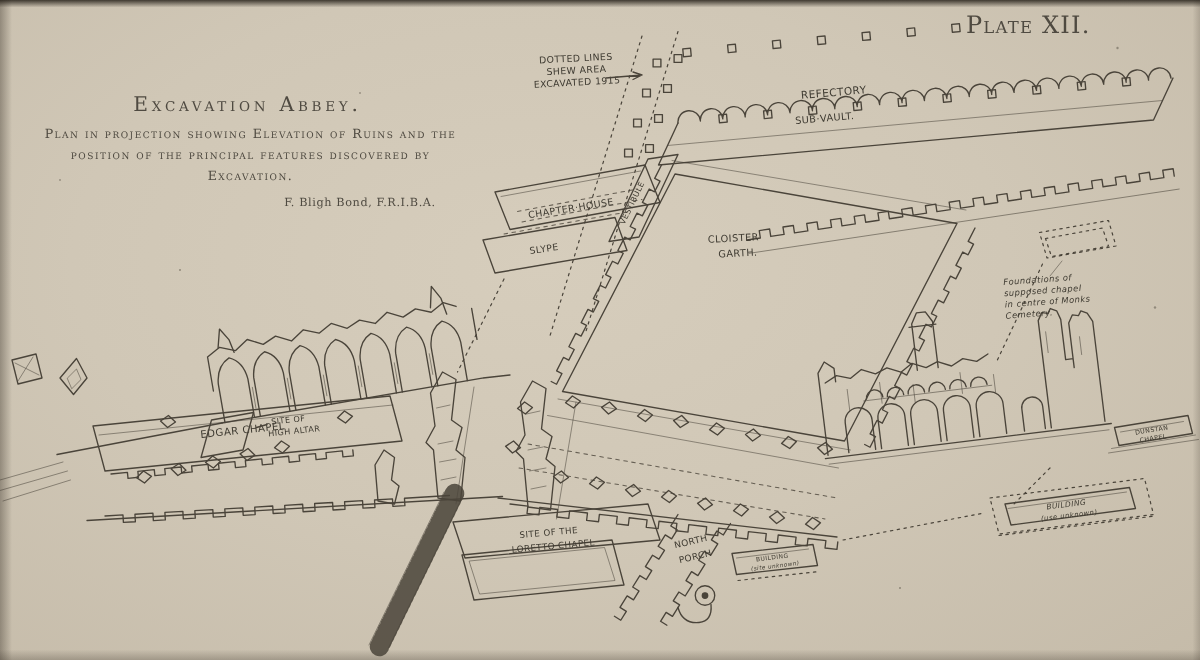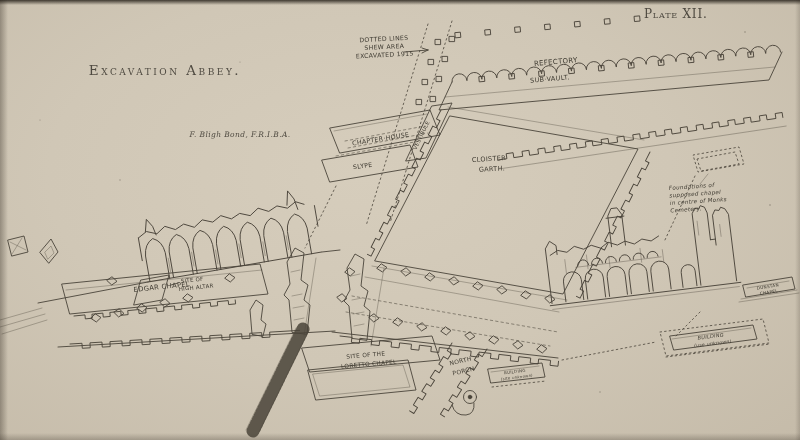--- a/index.html
+++ b/index.html
@@ -8,28 +8,28 @@
         font-family:"DejaVu Serif", serif;}
   .edge-top{position:absolute;top:0;left:0;right:0;height:5px;
             background:linear-gradient(180deg, rgba(28,23,16,.8), rgba(28,23,16,0));}
   .edge-left{position:absolute;top:0;left:0;bottom:0;width:8px;
              background:linear-gradient(90deg, rgba(40,33,24,.35), rgba(40,33,24,0));}
   .edge-bottom{position:absolute;left:0;right:0;bottom:0;height:7px;
                background:linear-gradient(0deg, rgba(40,33,24,.25), rgba(40,33,24,0));}
   .edge-right{position:absolute;top:0;right:0;bottom:0;width:5px;
               background:linear-gradient(270deg, rgba(40,33,24,.18), rgba(40,33,24,0));}
   .printed{color:#4f4a41;}
-  .plate{position:absolute;left:644px;top:7px;font-size:12px;letter-spacing:.8px;
+  .plate{position:absolute;left:644px;top:7px;font-size:16px;letter-spacing:.8px;
          font-variant:small-caps;}
   .main-title{position:absolute;left:40px;top:62px;width:250px;text-align:center;
               font-size:13.5px;letter-spacing:2.5px;font-variant:small-caps;}
   .subtitle{position:absolute;left:22px;top:82px;width:290px;text-align:center;
             font-size:8.4px;letter-spacing:1px;font-variant:small-caps;line-height:14px;}
   .attribution{position:absolute;left:150px;top:130px;width:180px;text-align:center;
-               font-size:7.5px;font-style:italic;letter-spacing:.4px;}
+               font-size:7.5px;letter-spacing:.4px;}
   svg{position:absolute;left:0;top:0;}
   svg path, svg line, svg circle, svg use{stroke:#4a443a;fill:none;stroke-width:.9;
       stroke-linecap:round;stroke-linejoin:round;}
   .dot{stroke-dasharray:1.6 3;stroke-width:.8;}
   .dsh{stroke-dasharray:2.4 3;stroke-width:.7;opacity:.8;}
   .thin{stroke-width:.55;opacity:.65;}
   .hatchband{stroke-width:13;stroke-dasharray:1.4 2.8;opacity:.85;}
   svg text{font-family:"DejaVu Sans", sans-serif;fill:#3e3a31;letter-spacing:.3px;}
   .scr{font-style:italic;}
 </style>
@@ -37,20 +37,25 @@
 <body>
 
 <div id="page">
   <div class="edge-top"></div>
   <div class="edge-left"></div>
   <div class="edge-bottom"></div>
   <div class="edge-right"></div>
 
   <div class="printed plate">Plate XII.</div>
   <div class="printed main-title">Excavation Abbey.</div>
+  <div class="printed subtitle">
+    <div>Plan in projection showing Elevation of Ruins and the</div>
+    <div>position of the principal features discovered by</div>
+    <div>Excavation.</div>
+  </div>
   <div class="printed attribution">F. Bligh Bond, F.R.I.B.A.</div>
 
   <svg width="800" height="440" viewBox="0 0 800 440">
     <defs>
       <path id="dm" d="M0 -4 L5 0 L0 4 L-5 0 Z"></path>
       <rect id="sq" x="-2.6" y="-2.6" width="5.2" height="5.2"></rect>
     </defs>
 
     <g>
       <g transform="translate(452,82) rotate(-5.2)">

